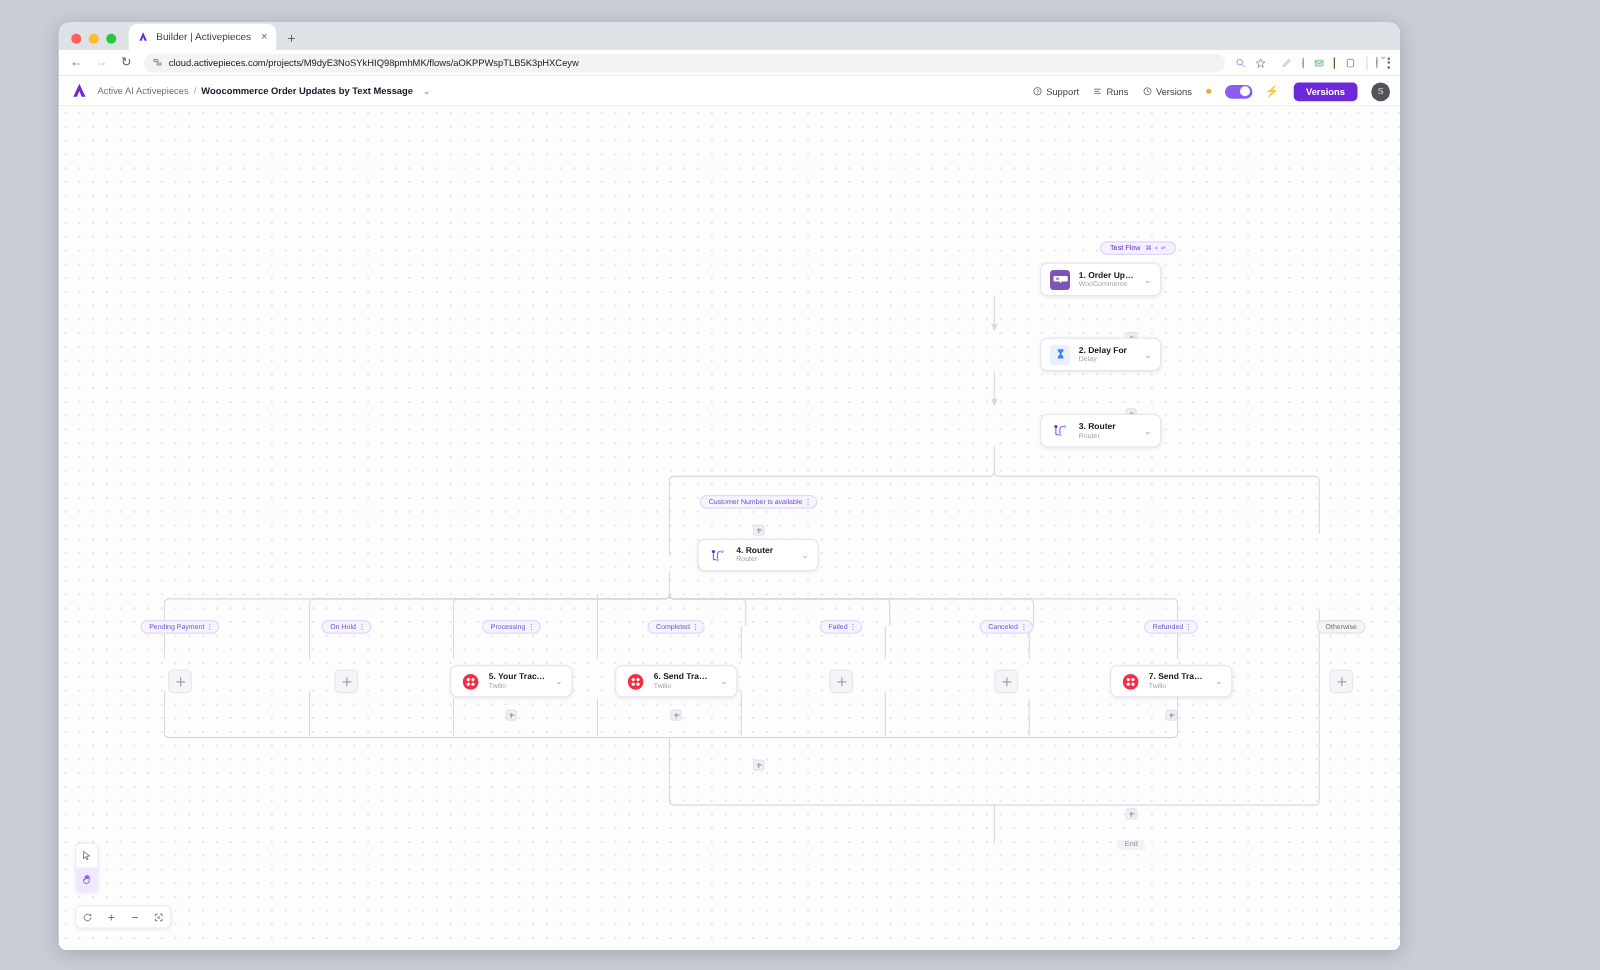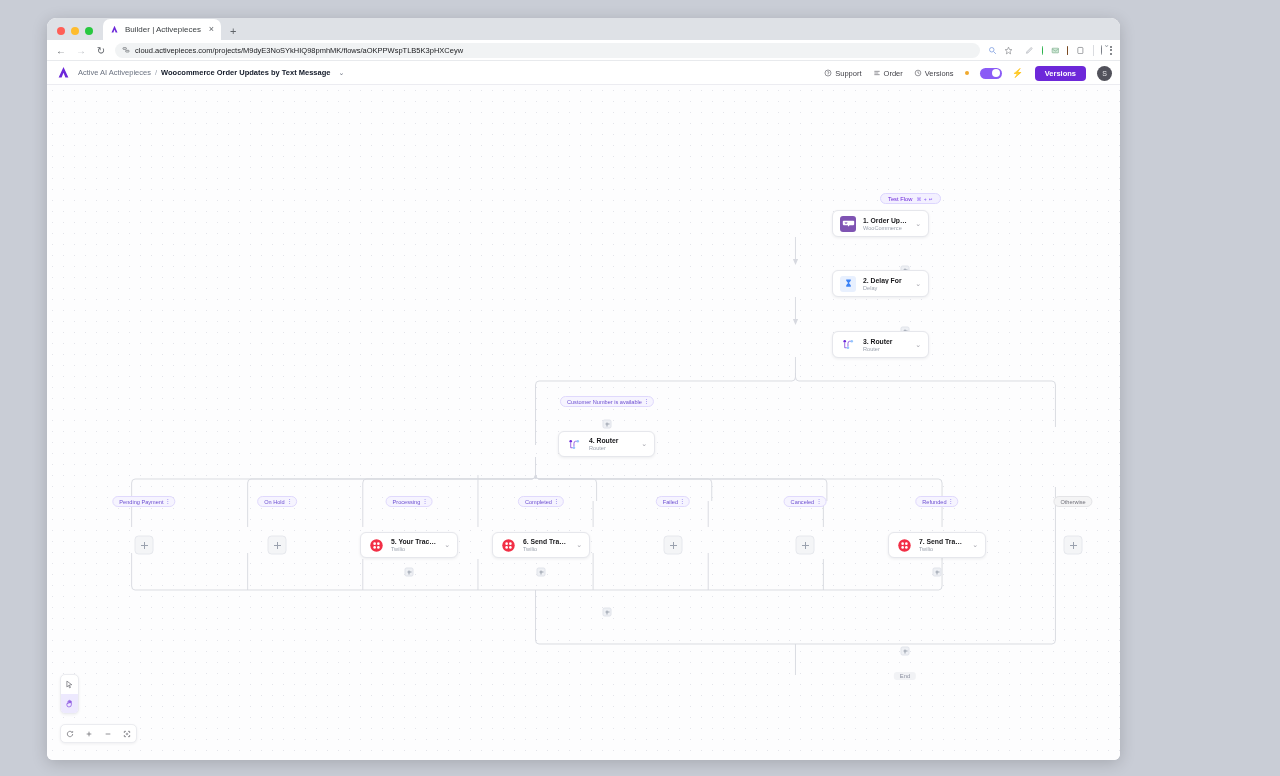--- a/index.html
+++ b/index.html
@@ -369,21 +369,21 @@
           <circle cx="12" cy="17.4" r="0.9" fill="#52525b"></circle>
         </svg>
         <span>Support</span>
       </div>
       <div class="hdr-item">
         <svg viewBox="0 0 24 24">
           <line x1="4" y1="7" x2="20" y2="7" stroke="#52525b" stroke-width="1.8"></line>
           <line x1="4" y1="12" x2="16" y2="12" stroke="#52525b" stroke-width="1.8"></line>
           <line x1="4" y1="17" x2="20" y2="17" stroke="#52525b" stroke-width="1.8"></line>
         </svg>
-        <span>Order</span>
+        <span>Runs</span>
       </div>
       <div class="hdr-item">
         <svg viewBox="0 0 24 24">
           <circle cx="12" cy="12" r="8.5" fill="none" stroke="#52525b" stroke-width="1.8"></circle>
           <path d="M12 7 L12 12 L16 14" fill="none" stroke="#52525b" stroke-width="1.8"></path>
         </svg>
         <span>Versions</span>
       </div>
       <span id="status-dot"></span>
       <div id="publish-toggle">

